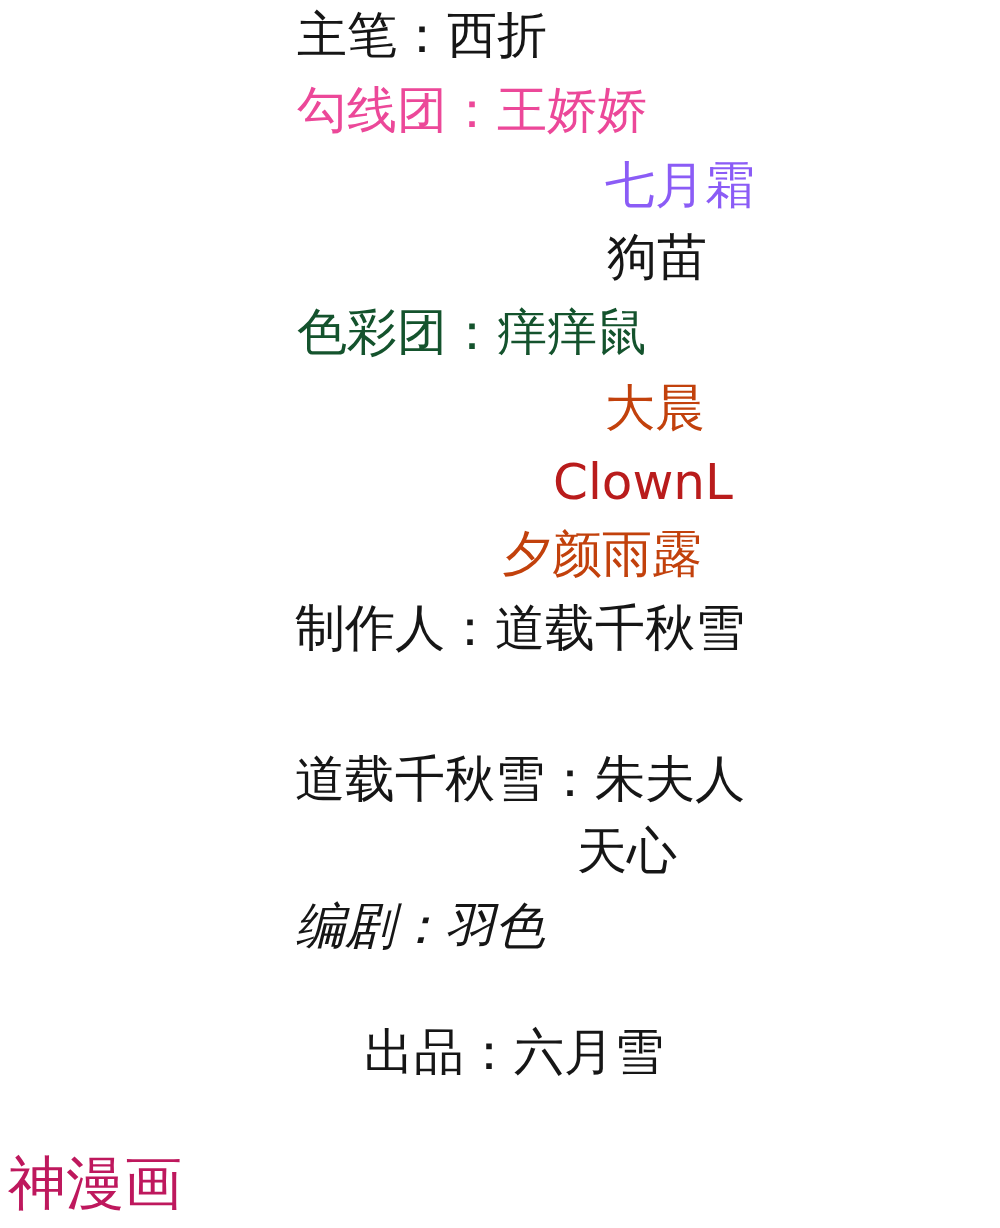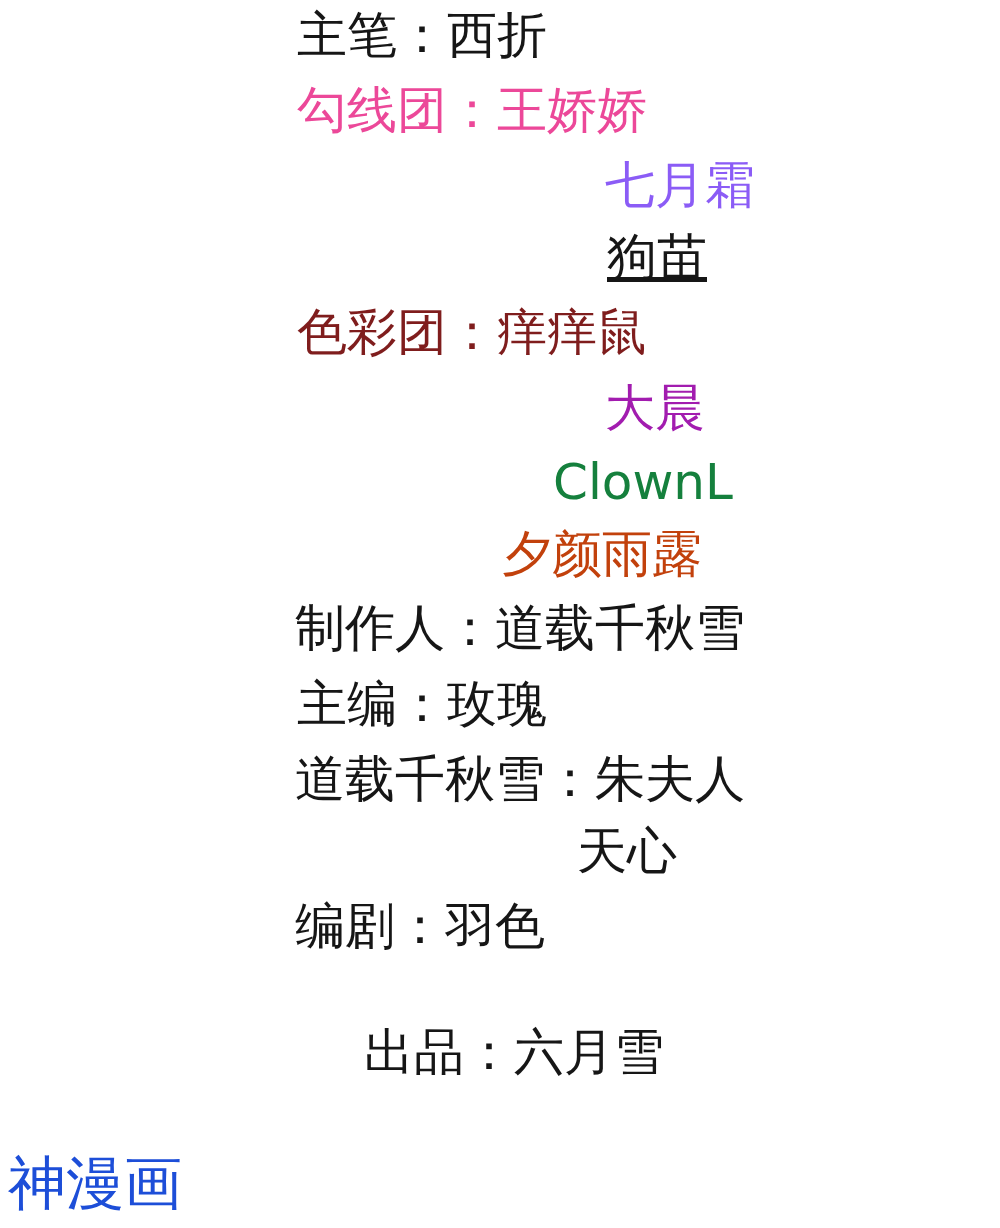--- a/index.html
+++ b/index.html
@@ -49,25 +49,24 @@
     white-space: nowrap;
   }
 </style>
 </head>
 <body>
 
 <div class="canvas" style="background: rgb(255, 255, 255);">
   <div class="line l1" style="color: rgb(22, 22, 22);">主笔：西折</div>
   <div class="line l2" style="color: #ec4899;">勾线团：王娇娇</div>
   <div class="line l3" style="color: #8b5cf6;">七月霜</div>
-  <div class="line l4" style="color: rgb(22, 22, 22); text-decoration: underline;">狗苗</div>
-  <div class="line l5" style="color: #7f1d1d; text-align: right;">色彩团：痒痒鼠</div>
-  <div class="line l6" style="color: #a21caf;">大晨</div>
-  <div class="line l7" style="color: #15803d;">ClownL</div>
+  <div class="line l4" style="color: rgb(22, 22, 22);">狗苗</div>
+  <div class="line l5" style="color: #14532d; text-align: right;">色彩团：痒痒鼠</div>
+  <div class="line l6" style="color: #c2410c;">大晨</div>
+  <div class="line l7" style="color: #b91c1c;">ClownL</div>
   <div class="line l8" style="color: #c2410c;">夕颜雨露</div>
   <div class="line l9" style="color: rgb(22, 22, 22);">制作人：道载千秋雪</div>
-  <div class="line l10" style="color: rgb(22, 22, 22);">主编：玫瑰</div>
   <div class="line l11" style="color: rgb(22, 22, 22);">道载千秋雪：朱夫人</div>
   <div class="line l12" style="color: rgb(22, 22, 22);">天心</div>
-  <div class="line l13" style="color: rgb(22, 22, 22);">编剧：羽色</div>
+  <div class="line l13" style="color: rgb(22, 22, 22); font-style: italic;">编剧：羽色</div>
   <div class="line l14" style="color: rgb(22, 22, 22);">出品：六月雪</div>
-  <div class="watermark" style="color: #1d4ed8;">神漫画</div>
+  <div class="watermark" style="color: #be185d;">神漫画</div>
 </div>
 
 </body></html>

